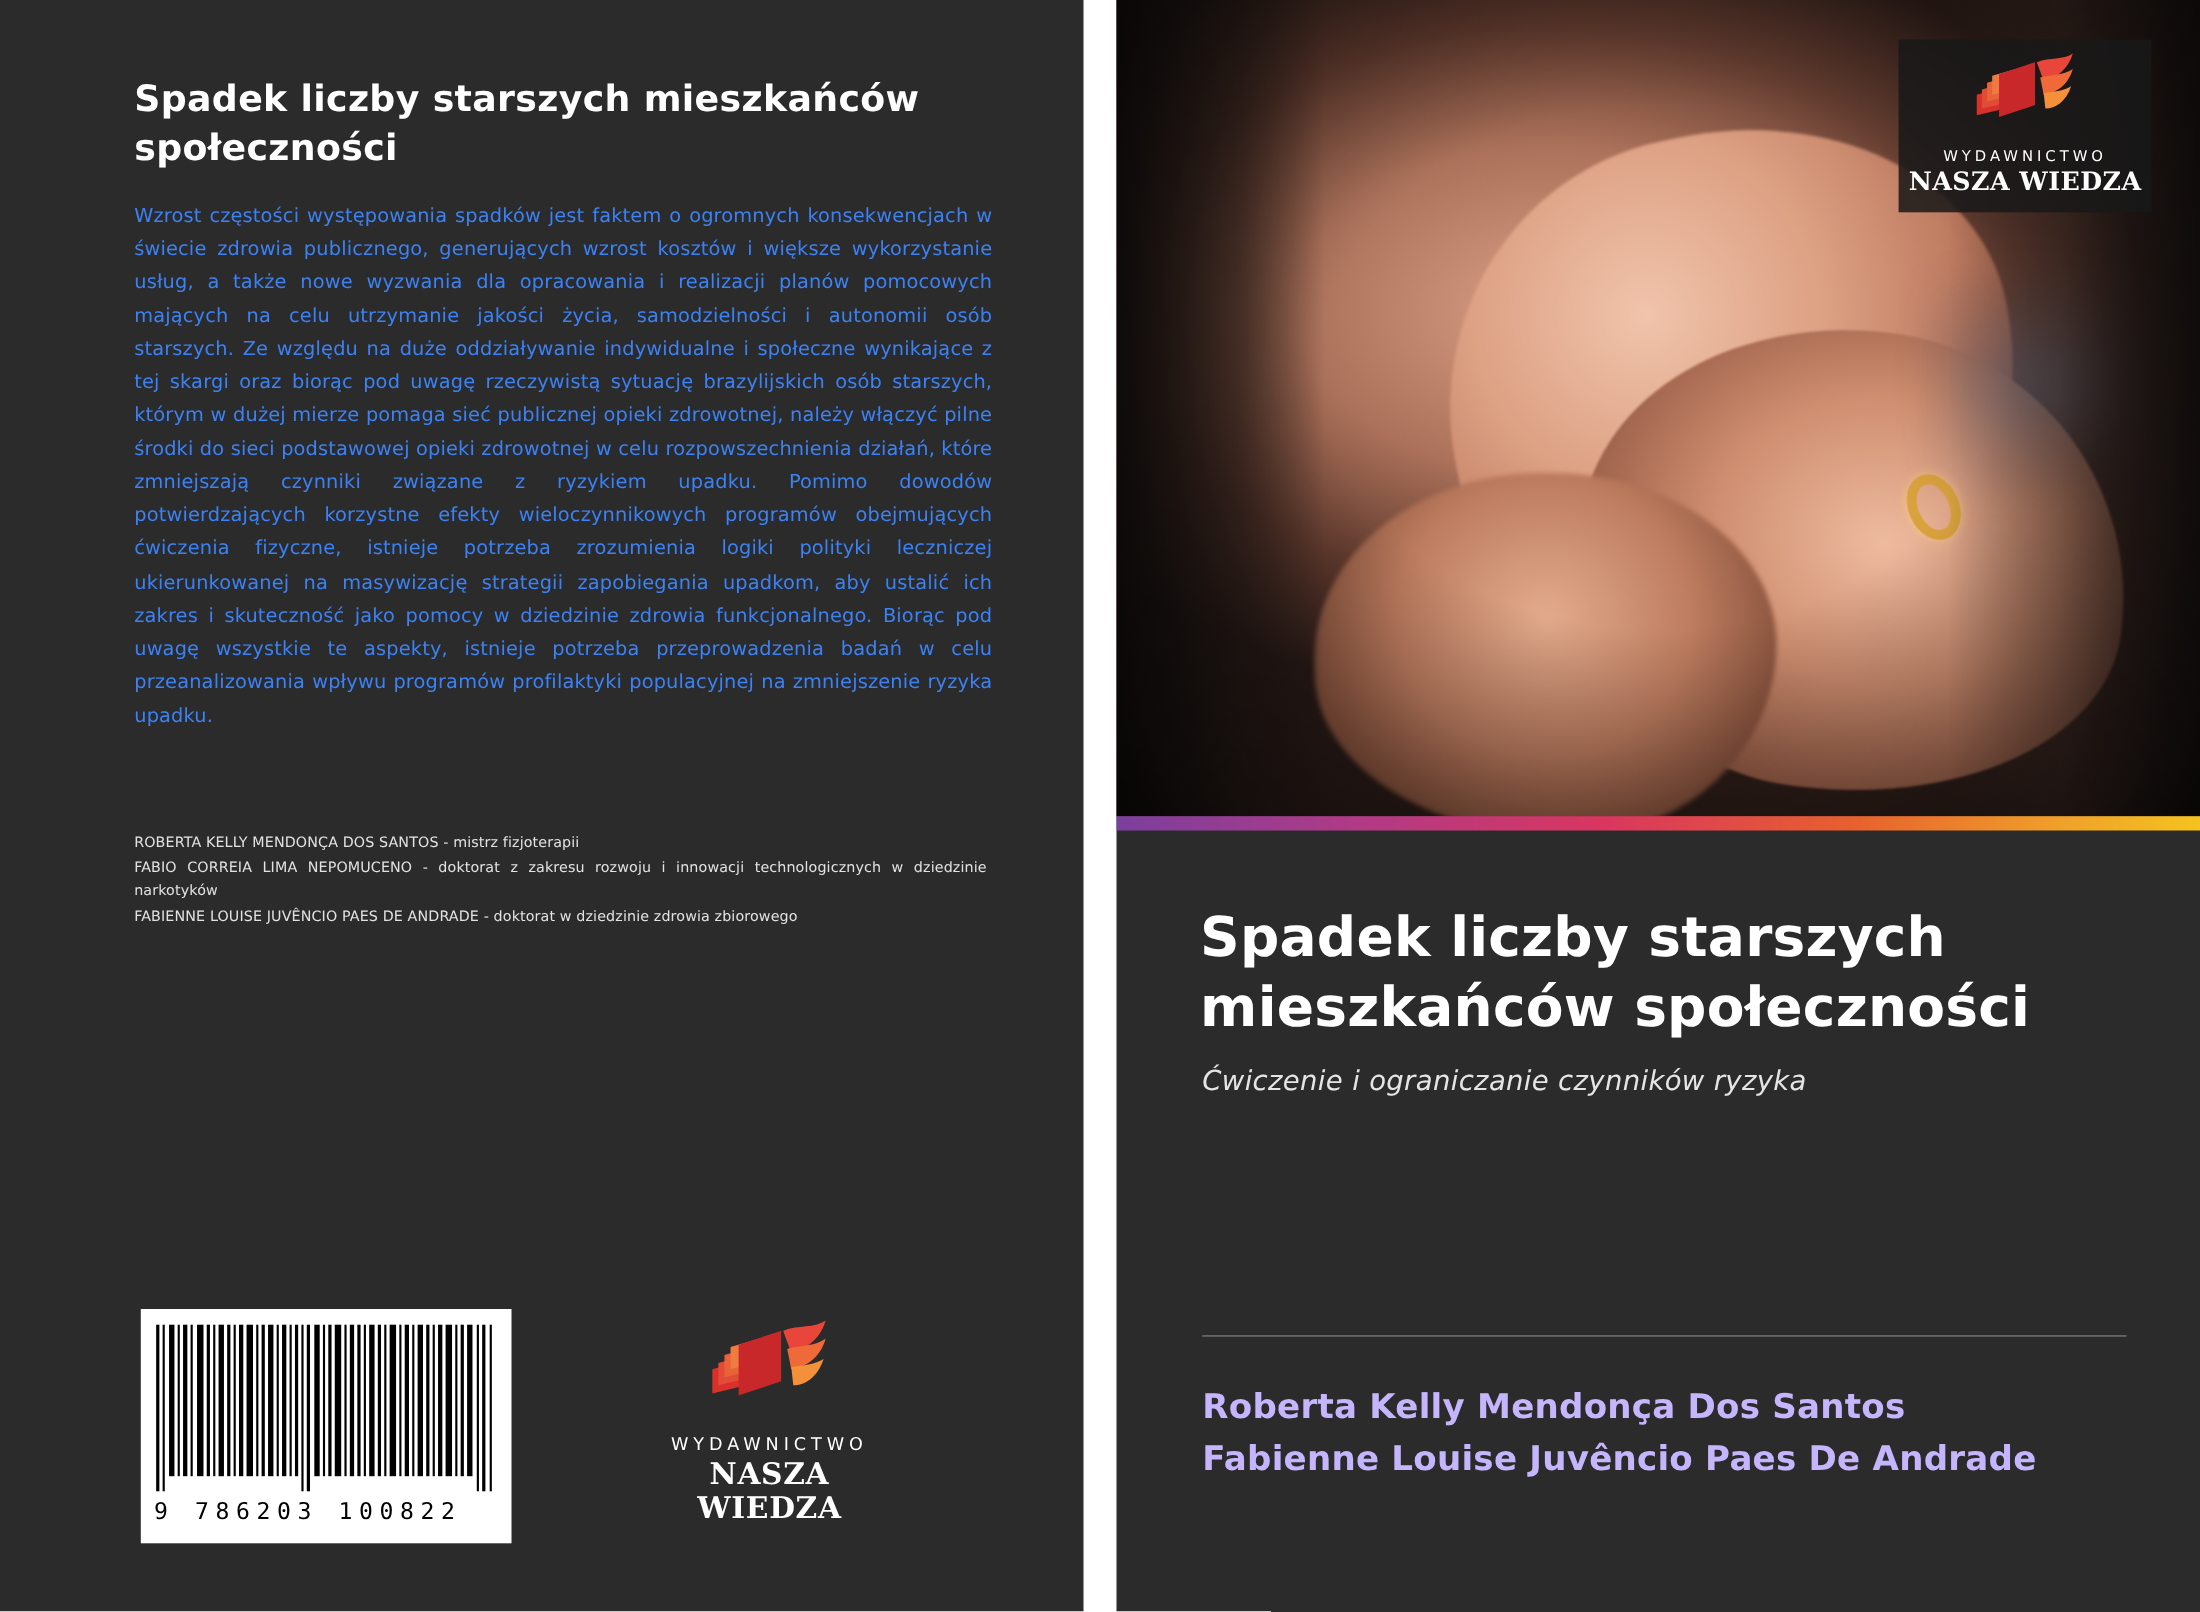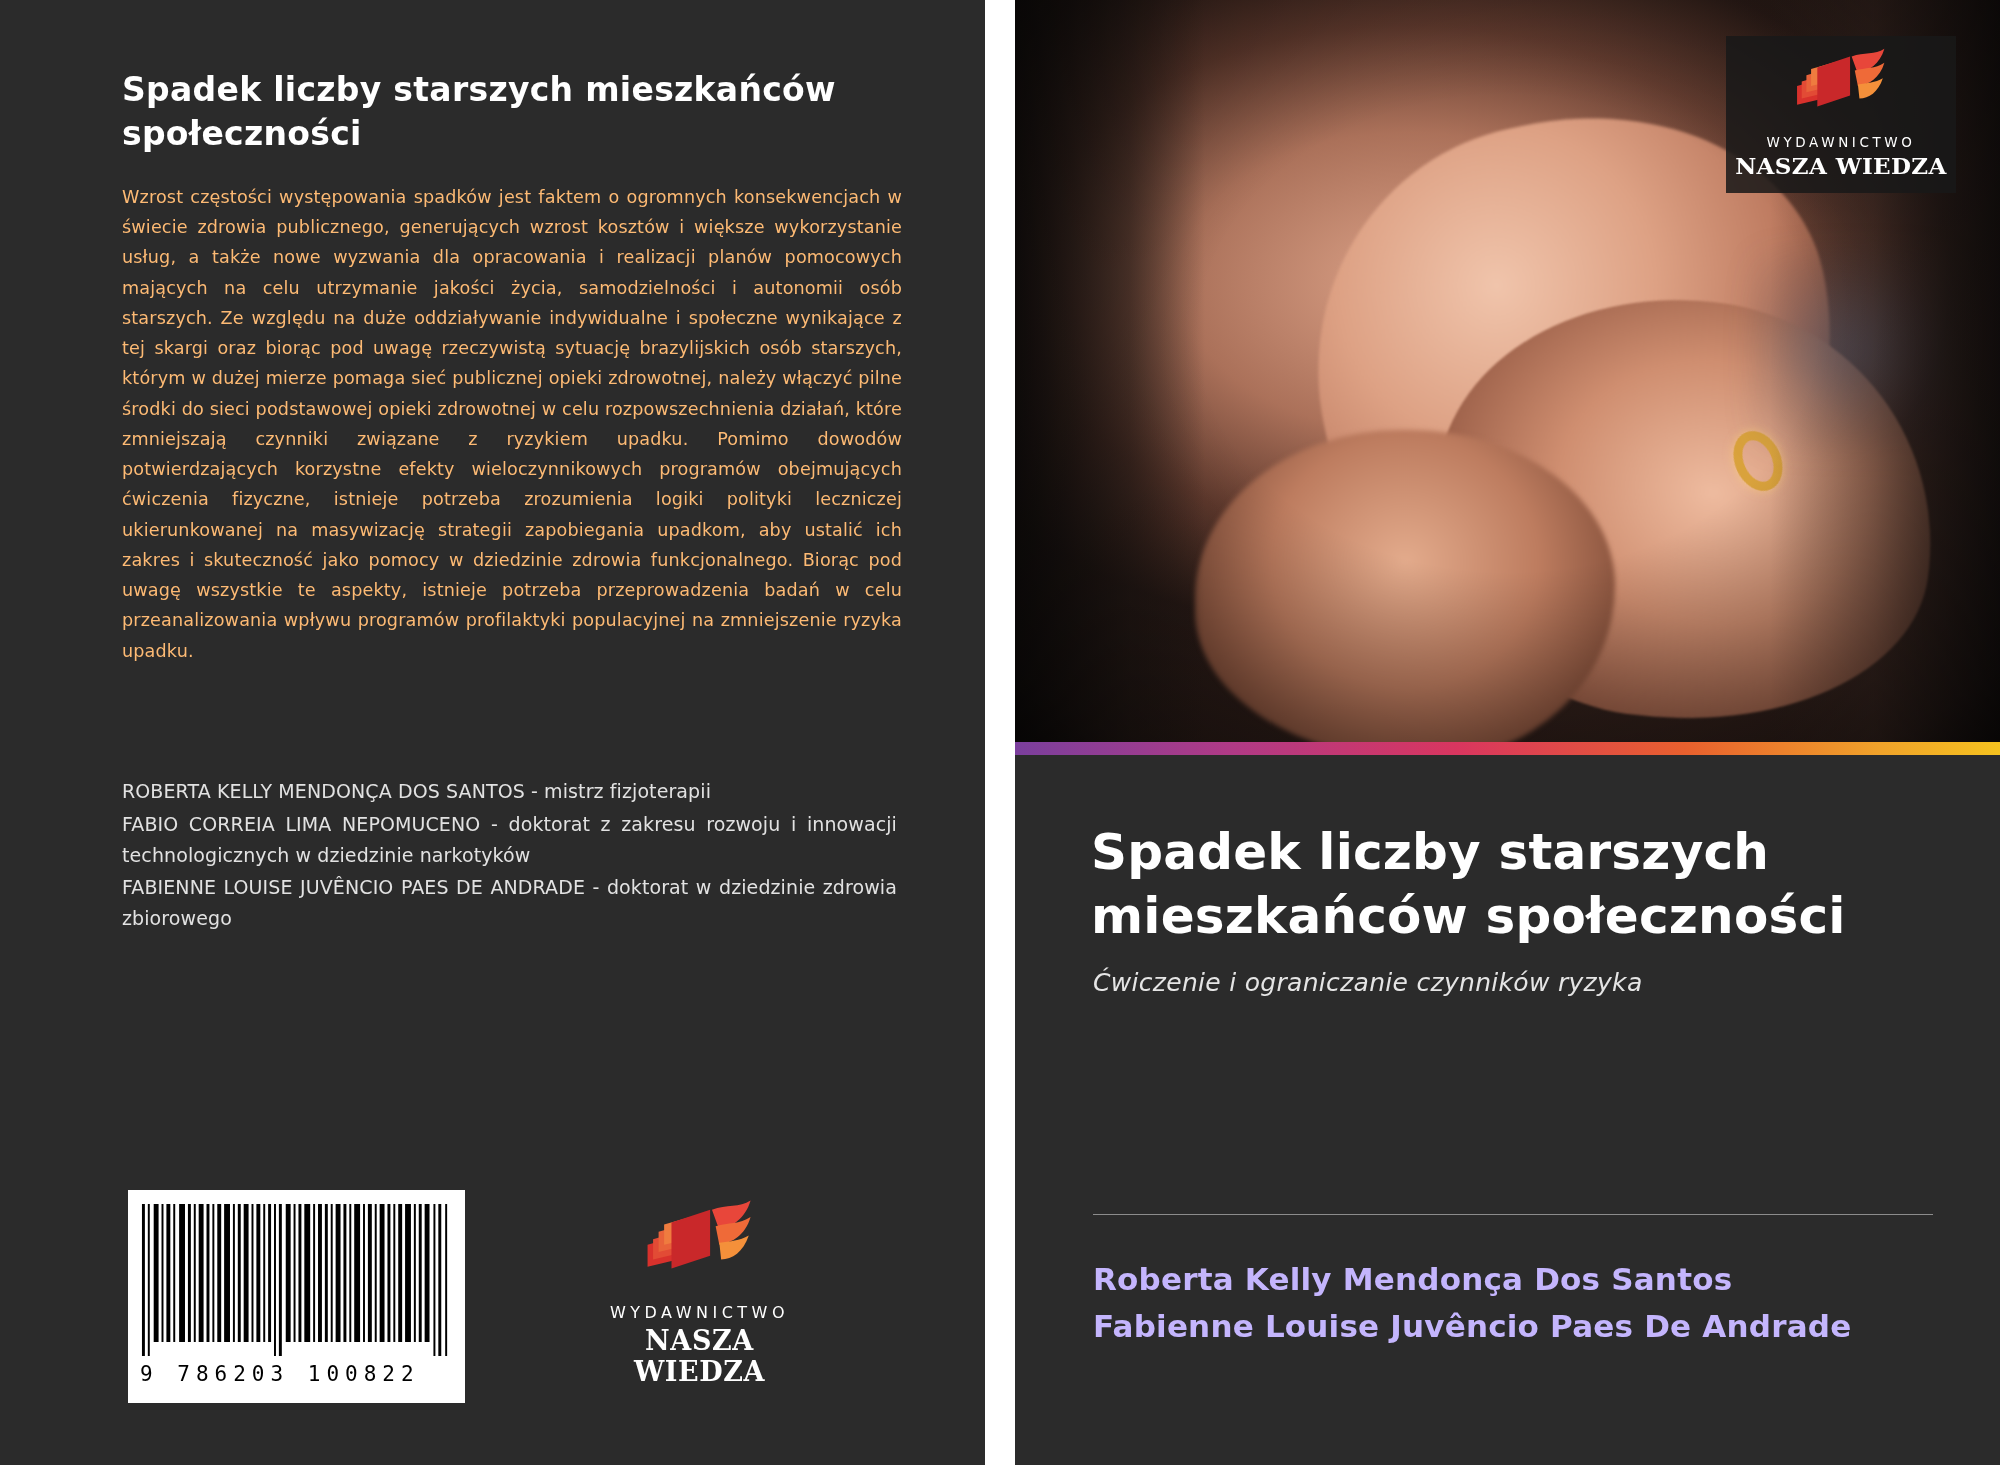--- a/index.html
+++ b/index.html
@@ -39,34 +39,34 @@
   .back-title {
     color: #ffffff;
     font-size: 33px;
     font-weight: bold;
     line-height: 1.33;
     letter-spacing: 0.3px;
     margin-bottom: 26px;
   }
 
   .back-abstract {
-    color: #fdba74;
+    color: #3b82f6;
     font-size: 17.6px;
     line-height: 1.72;
     text-align: justify;
     letter-spacing: 0.15px;
   }
 
   .back-authors {
     position: absolute;
     left: 122px;
-    top: 776px;
+    top: 756px;
     width: 775px;
     color: #e2e2e2;
-    font-size: 19px;
+    font-size: 13px;
     line-height: 1.62;
     text-align: justify;
     letter-spacing: 0.1px;
   }
   .back-authors .author-line { margin-bottom: 2px; }
 
   
   .barcode-box {
     position: absolute;
     left: 128px;

